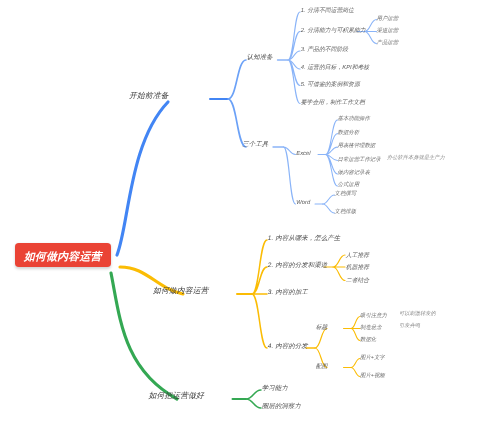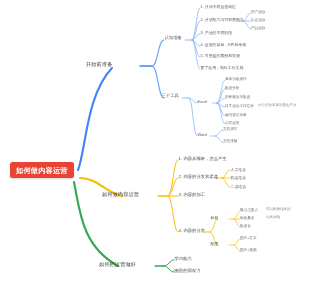--- a/index.html
+++ b/index.html
@@ -1,18 +1,18 @@
 <!DOCTYPE html>
 <html><head>
 <meta charset="utf-8">
 <style>
   html,body{margin:0;padding:0;background:#ffffff;}
   body{width:300px;height:281px;overflow:hidden;
        font-family:"Liberation Sans","DejaVu Sans",sans-serif;}
-  #stage{position:relative;width:300px;height:281px;background:#fff;}
+  #stage{position:relative;width:300px;height:281px;background:#fff;font-style:italic;}
   svg.wires{position:absolute;left:0;top:0;width:300px;height:281px;overflow:visible;}
 
   .node{position:absolute;white-space:nowrap;line-height:1;}
 
   .root{
     background:#ea4335;color:#fff;
     font-size:7.2px;font-weight:bold;
     padding:4.5px 6px;border-radius:2.5px;
     letter-spacing:.2px;
     box-shadow:0 1px 2px rgba(0,0,0,.18);

